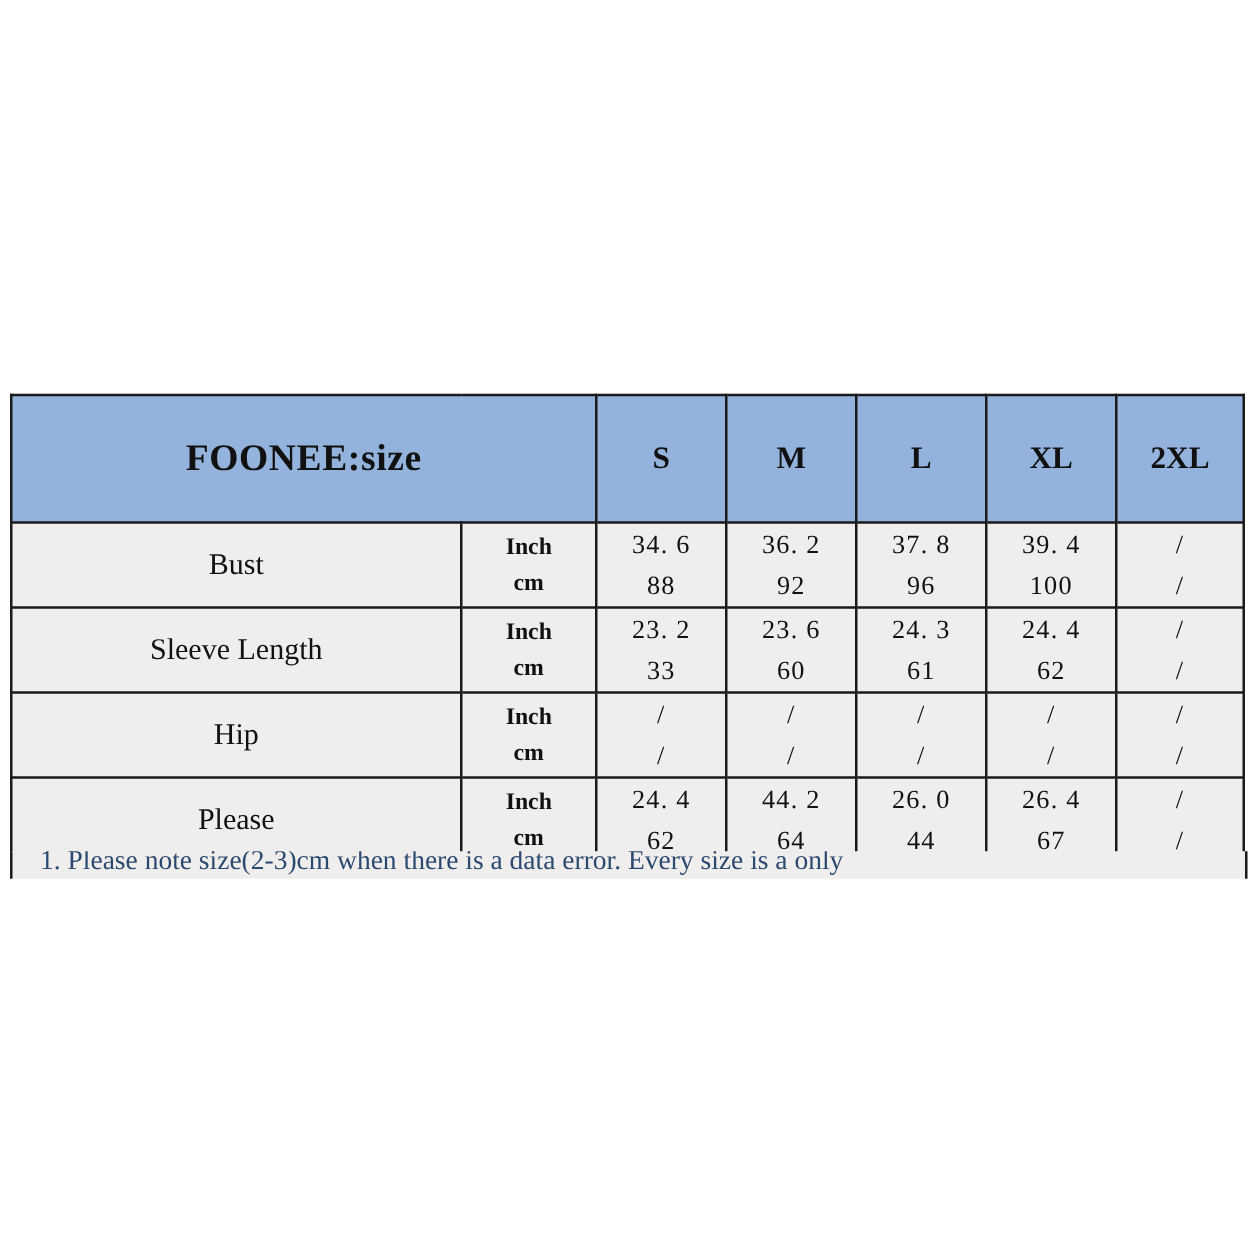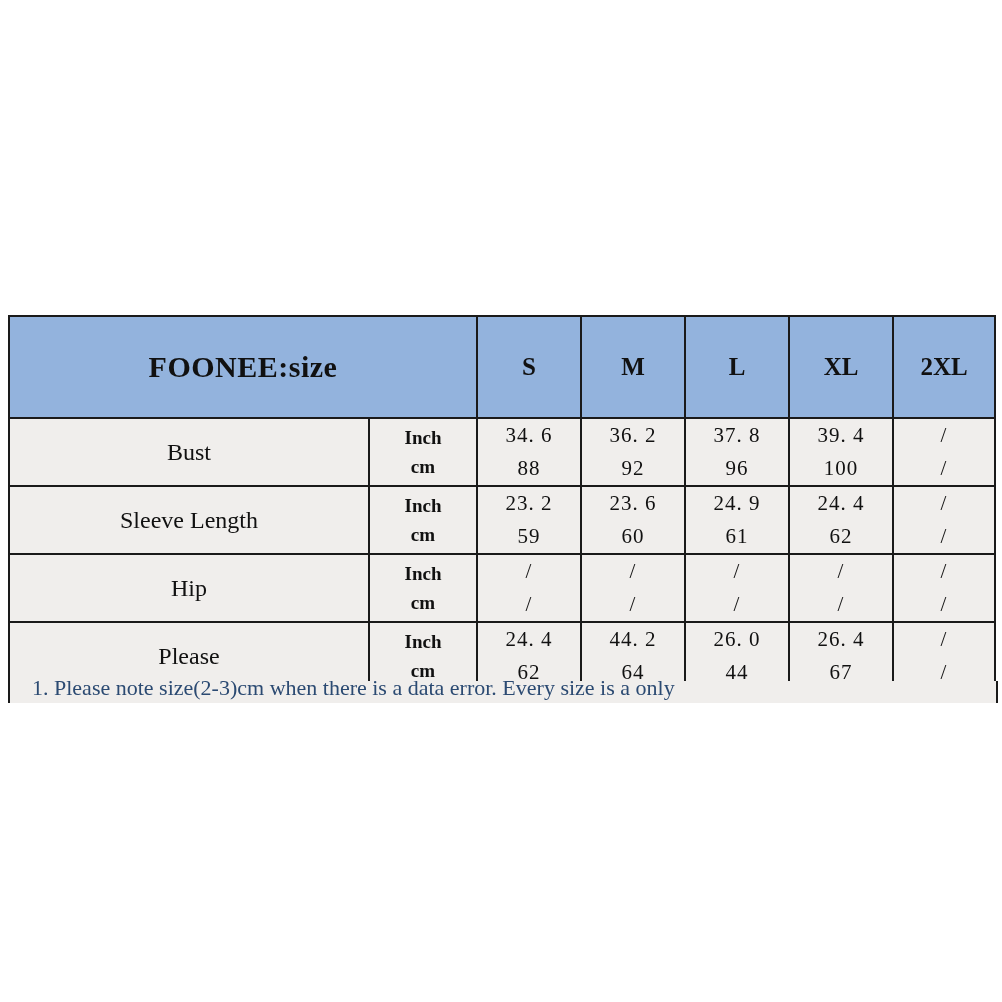--- a/index.html
+++ b/index.html
@@ -172,28 +172,28 @@
       </tr>
 
       <tr>
         <td class="rowlabel">Sleeve Length</td>
         <td class="unitcell">
           <span>Inch</span>
           <span>cm</span>
         </td>
         <td class="valcell">
           <span>23. 2</span>
-          <span>59</span>
+          <span>33</span>
         </td>
         <td class="valcell">
           <span>23. 6</span>
           <span>60</span>
         </td>
         <td class="valcell">
-          <span>24. 9</span>
+          <span>24. 3</span>
           <span>61</span>
         </td>
         <td class="valcell">
           <span>24. 4</span>
           <span>62</span>
         </td>
         <td class="valcell">
           <span>/</span>
           <span>/</span>
         </td>

